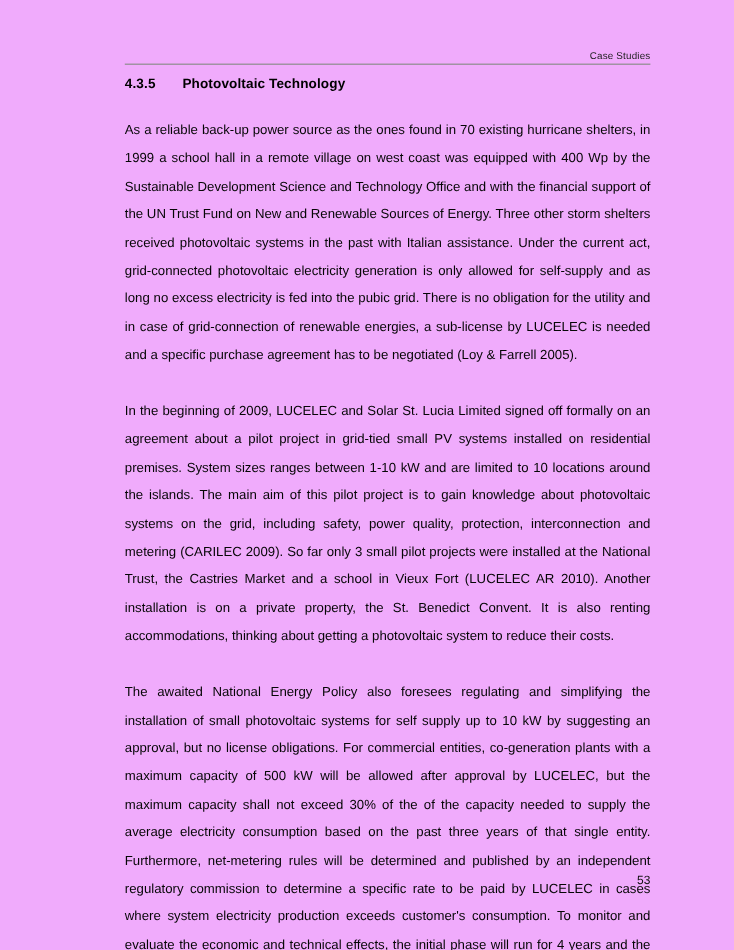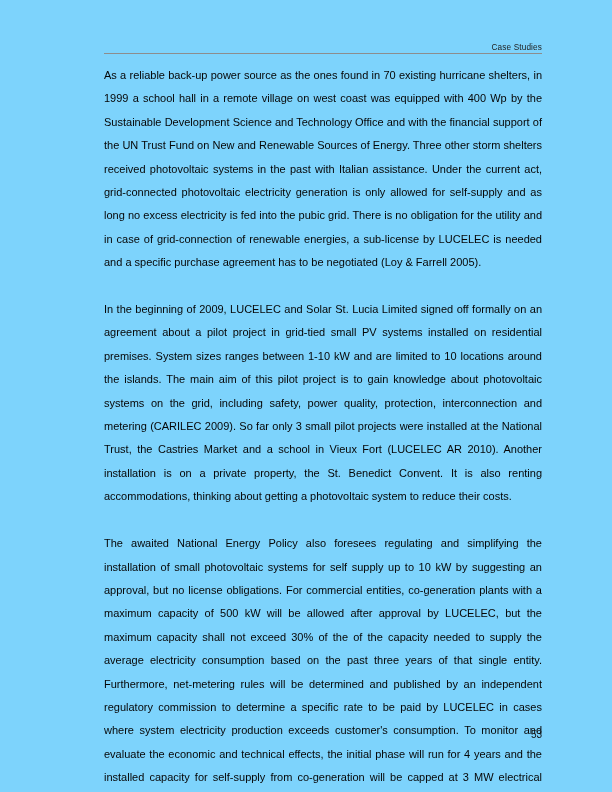--- a/index.html
+++ b/index.html
@@ -12,21 +12,21 @@
     height: 792px;
     font-family: "Liberation Sans", sans-serif;
     color: #000000;
     -webkit-font-smoothing: antialiased;
   }
   .page {
     position: relative;
     width: 612px;
     height: 792px;
     box-sizing: border-box;
-    background: #7dd3fc;
+    background: #f0abfc;
     overflow: hidden;
   }
 
   
   .header {
     position: absolute;
     left: 104px;
     top: 36px;
     width: 438px;
     text-align: right;
@@ -105,20 +105,24 @@
 
 <div class="page">
 
   <div class="header">
     <span class="header-title">Case Studies</span>
   </div>
   <div class="header-rule"></div>
 
   <div class="content">
 
+    <h2 class="section-heading">
+      <span class="section-number">4.3.5</span>
+      <span class="section-title">Photovoltaic Technology</span>
+    </h2>
 
     <p class="para">As a reliable back-up power source as the ones found in 70 existing hurricane shelters, in 1999 a school hall in a remote village on west coast was equipped with 400 Wp by the Sustainable Development Science and Technology Office and with the financial support of the UN Trust Fund on New and Renewable Sources of Energy. Three other storm shelters received photovoltaic systems in the past with Italian assistance. Under the current act, grid-connected photovoltaic electricity generation is only allowed for self-supply and as long no excess electricity is fed into the pubic grid. There is no obligation for the utility and in case of grid-connection of renewable energies, a sub-license by LUCELEC is needed and a specific purchase agreement has to be negotiated (Loy &amp; Farrell 2005).</p>
 
     <p class="para">In the beginning of 2009, LUCELEC and Solar St. Lucia Limited signed off formally on an agreement about a pilot project in grid-tied small PV systems installed on residential premises. System sizes ranges between 1-10 kW and are limited to 10 locations around the islands. The main aim of this pilot project is to gain knowledge about photovoltaic systems on the grid, including safety, power quality, protection, interconnection and metering (CARILEC 2009). So far only 3 small pilot projects were installed at the National Trust, the Castries Market and a school in Vieux Fort (LUCELEC AR 2010). Another installation is on a private property, the St. Benedict Convent. It is also renting accommodations, thinking about getting a photovoltaic system to reduce their costs.</p>
 
     <p class="para">The awaited National Energy Policy also foresees regulating and simplifying the installation of small photovoltaic systems for self supply up to 10 kW by suggesting an approval, but no license obligations. For commercial entities, co-generation plants with a maximum capacity of 500 kW will be allowed after approval by LUCELEC, but the maximum capacity shall not exceed 30% of the of the capacity needed to supply the average electricity consumption based on the past three years of that single entity. Furthermore, net-metering rules will be determined and published by an independent regulatory commission to determine a specific rate to be paid by LUCELEC in cases where system electricity production exceeds customer's consumption. To monitor and evaluate the economic and technical effects, the initial phase will run for 4 years and the installed capacity for self-supply from co-generation will be capped at 3 MW electrical capacity (Ministry of Physical Development and the Environment 2010).</p>
 
   </div>
 
   <div class="footer">

